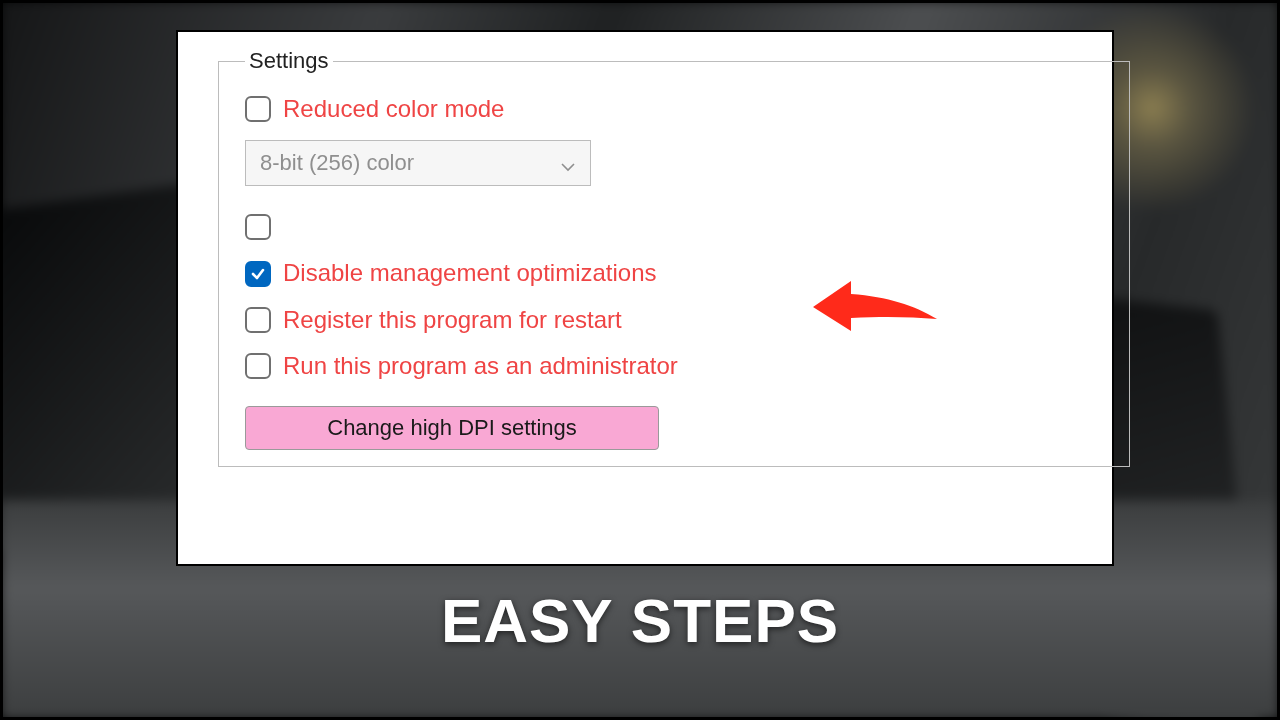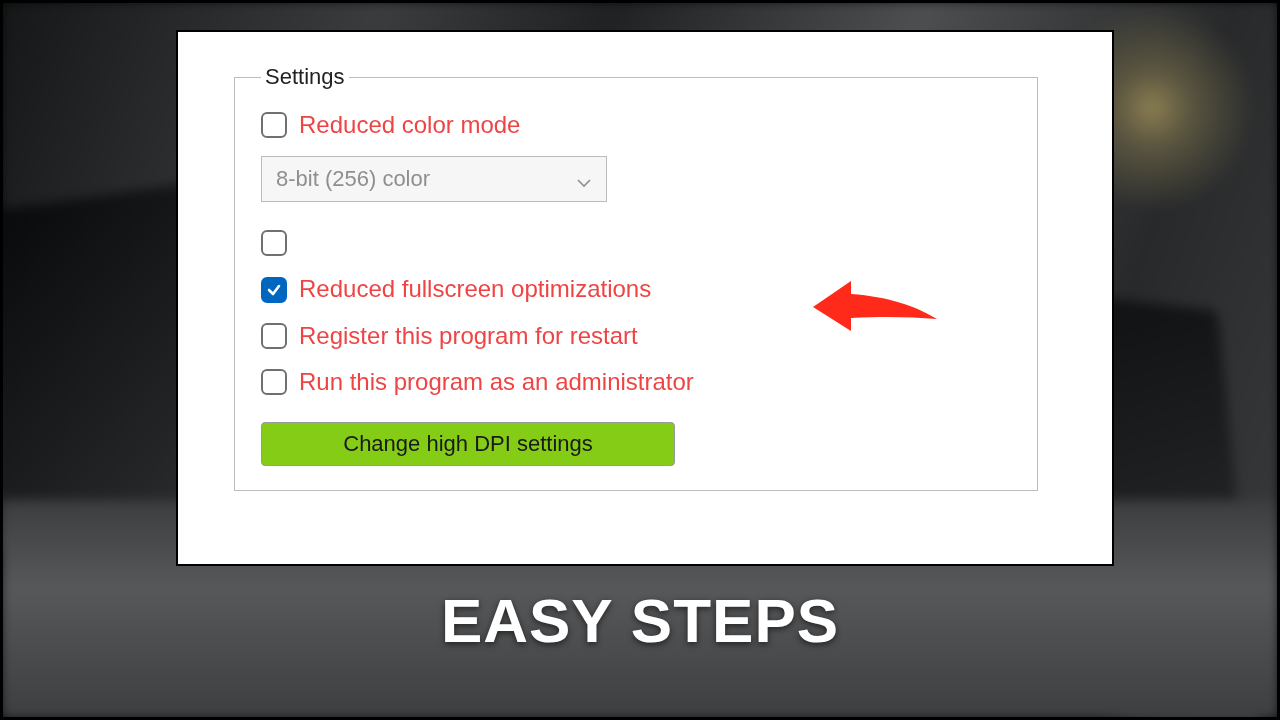--- a/index.html
+++ b/index.html
@@ -60,23 +60,23 @@
     width: 938px;
     height: 536px;
     background: #ffffff;
     border: 2px solid #000;
     box-sizing: border-box;
     padding: 16px 30px 10px 40px;
   }
 
   fieldset.settings-group {
     border: 1px solid #bcbcbc;
-    margin: 16px;
-    padding: 14px 26px 24px 26px;
-    width: 804px;
+    margin: 0;
+    padding: 14px 26px 16px 26px;
+    width: 912px;
     box-sizing: border-box;
     position: relative;
   }
   fieldset.settings-group legend {
     font-size: 22px;
     color: #222;
     padding: 0 4px;
   }
 
   .row {
@@ -144,21 +144,21 @@
     stroke-width: 1.6;
     fill: none;
   }
 
   .btn {
     margin-top: 26px;
     width: 412px;
     height: 42px;
     border: 1px solid #9a9a9a;
     border-radius: 4px;
-    background: #84cc16;
+    background: #f9a8d4;
     display: flex;
     align-items: center;
     justify-content: center;
     font-size: 22px;
     color: #1a1a1a;
   }
 
   
   .arrow {
     position: absolute;
@@ -218,21 +218,21 @@
     <div class="row" style="margin-top:28px">
       <div class="cbx"></div>
     </div>
 
     <div class="row">
       <div class="cbx checked">
         <svg viewBox="0 0 16 16">
             <path d="M3 8 L7 12 L13 4"></path>
           </svg>
       </div>
-      <span class="lbl">Reduced fullscreen optimizations</span>
+      <span class="lbl">Disable management optimizations</span>
     </div>
 
     <div class="row">
       <div class="cbx"></div>
       <span class="lbl">Register this program for restart</span>
     </div>
 
     <div class="row">
       <div class="cbx"></div>
       <span class="lbl">Run this program as an administrator</span>

